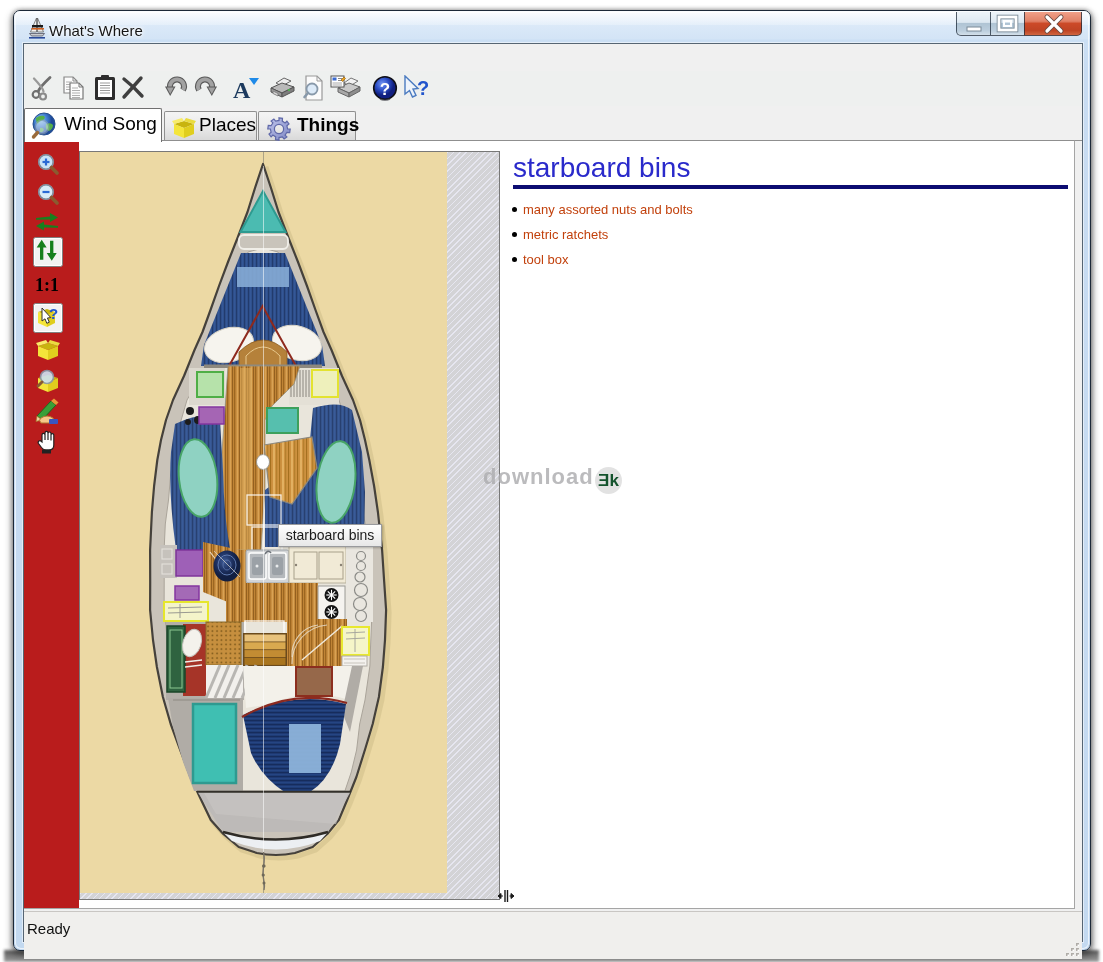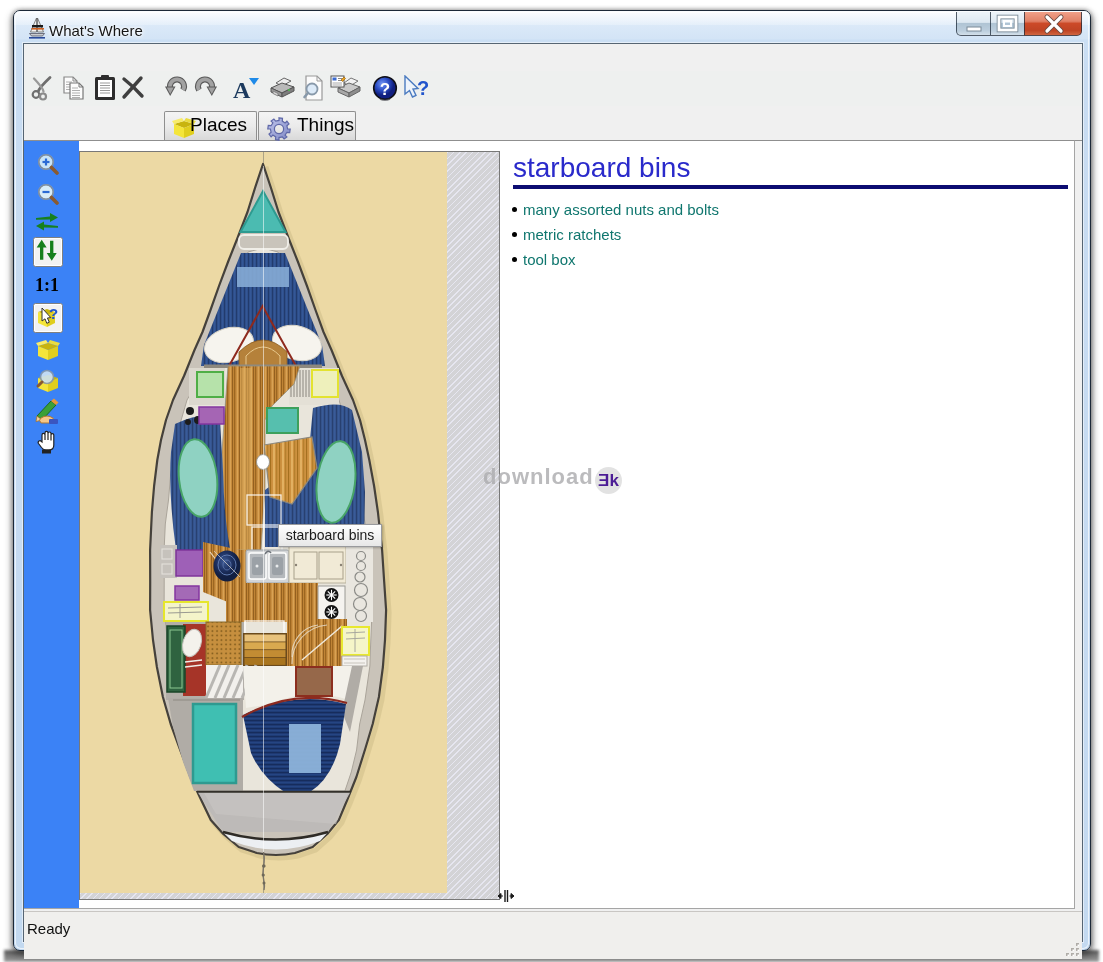--- a/index.html
+++ b/index.html
@@ -53,47 +53,47 @@
 
 #tabrow { position:absolute; left:0; top:62px; width:100%; height:45px; z-index:3; }
 .tab { position:absolute; font-size:19px; color:#000; }
 #tab-active { left:0px; top:2px; width:138px; height:34px; background:#fff;
   border:1px solid #707070; border-bottom:none; border-radius:2px 2px 0 0; z-index:3; }
 #tab-places { left:140px; top:5px; width:93px; height:29px;
   background:linear-gradient(180deg,#f4f4f4 0%,#ebebeb 50%,#d9d9d9 100%);
   border:1px solid #8f8f8f; border-bottom:none; border-radius:2px 2px 0 0; z-index:1; }
 #tab-things { left:234px; top:5px; width:98px; height:29px;
   background:linear-gradient(180deg,#f4f4f4 0%,#ebebeb 50%,#d9d9d9 100%);
-  border:1px solid #8f8f8f; border-bottom:none; border-radius:2px 2px 0 0; z-index:1; }
+  border:1px solid #8f8f8f; border-bottom:none; border-radius:2px 2px 0 0; z-index:1;font-weight:bold; }
 
 #page { position:absolute; left:0px; top:96px; width:1051px; height:769px;
   background:#ffffff; border-top:1px solid #8f8f8f; border-right:1px solid #a5a5a5;
   border-bottom:1px solid #a5a5a5; z-index:2; }
 
-#lstrip { position:absolute; left:0; top:0; width:55px; height:100%; background:#3b82f6; }
+#lstrip { position:absolute; left:0; top:0; width:55px; height:100%; background:#b91c1c; }
 #lstrip .lbtn { position:absolute; left:8px; }
 
 #iview { position:absolute; left:55px; top:10px; width:421px; height:749px;
   border:1px solid #787878; background:#d3d3d3; }
 #iview #hatch { position:absolute; left:0; top:0; width:100%; height:100%;
   background:repeating-linear-gradient(135deg,#e6e6f0 0 1.1px,#d3d3d6 1.1px 4.4px); }
 #boatwrap { position:absolute; left:0; top:0; width:367px; height:741px; }
 
 #rpane { position:absolute; left:482px; top:0px; width:568px; height:767px; background:#fff; }
 #rphead { position:absolute; left:7px; top:11px; font-size:28px; color:#2a2acb; }
 #rprule { position:absolute; left:7px; top:44px; width:555px; height:4px; background:#0c0c72; }
-#rplist { position:absolute; left:7px; top:56px; font-size:15px; color:#0f766e; }
+#rplist { position:absolute; left:7px; top:56px; font-size:13px; color:#c2410c; }
 #rplist div { height:25px; line-height:25px; position:relative; padding-left:10px; }
 #rplist div::before { content:""; position:absolute; left:-1.5px; top:10px; width:5px; height:5px;
   border-radius:50%; background:#000; }
 
 #wmark { position:absolute; left:459px; top:323px; z-index:5; font-weight:bold;
   font-size:22px; color:rgba(172,172,174,.82); letter-spacing:1px; }
 #wmark .c { position:absolute; left:112px; top:3px; width:27px; height:27px; border-radius:50%;
-  background:rgba(219,219,219,.8); color:#4c1d95; font-size:17px; text-align:center;
+  background:rgba(219,219,219,.8); color:#14532d; font-size:17px; text-align:center;
   line-height:27px; letter-spacing:0;}
 
 #tooltip { position:absolute; left:254px; top:383px; width:104px; height:23px;
   background:linear-gradient(180deg,#ffffff,#e7e7e7); border:1px solid #999a9d;
   box-shadow:1px 1px 2px rgba(0,0,0,.25); font-size:14px; color:#1b1b1b;
   text-align:center; line-height:21px; z-index:6; }
 
 #splitcur { position:absolute; left:474px; top:747px; z-index:7; }
 
 #statusbar { position:absolute; left:0px; top:867px; width:1058px; height:48px;
@@ -247,29 +247,47 @@
 <circle cx="13" cy="13" r="11.3" fill="url(#hg)" stroke="#101018" stroke-width="1.6"></circle>
 <path d="M8,24 a11.3 11.3 0 0 0 10,0" fill="none" stroke="#3a3a42" stroke-width="1.5" opacity=".6"></path>
 <text x="13" y="19.5" text-anchor="middle" font-size="17" font-weight="bold" fill="#ffffff">?</text>
           </svg>
           <svg style="left:377px;top:4px" width="28" height="26" viewBox="0 0 28 26">
             <path d="M4,1 L4,19 L8.5,15.5 L11.5,22 L15,20.5 L12,14 L17,13.5 Z" fill="#eef4fb" stroke="#4a7ac0" stroke-width="1.4"></path>
 <text x="16" y="20" font-size="20" font-weight="bold" fill="#2255cc">?</text>
           </svg>
         </div>
       <div id="tabrow">
+        <div class="tab" id="tab-active">
+            <svg width="28" height="28" viewBox="0 0 28 28" style="position:absolute;left:6px;top:3px">
+<defs>
+                <radialGradient id="gg" cx="35%" cy="30%">
+                  <stop offset="0%" stop-color="#8ec4f0"></stop>
+                  <stop offset="60%" stop-color="#3e7cd0"></stop>
+                  <stop offset="100%" stop-color="#1e4a9a"></stop>
+                </radialGradient>
+              </defs>
+<circle cx="13" cy="12" r="11" fill="url(#gg)" stroke="#28508e" stroke-width="1"></circle>
+<path d="M5,6 Q9,3 13,4 Q15,6 12,8 Q8,9 7,12 Q5,11 5,6" fill="#55b04a"></path>
+<path d="M15,12 Q20,10 22,13 Q22,17 18,19 Q14,18 15,12" fill="#55b04a"></path>
+<path d="M9,16 Q12,15 13,18 Q11,21 9,20 Z" fill="#55b04a"></path>
+<circle cx="11" cy="15" r="6.8" fill="#dceaf8" opacity="0.55" stroke="#98a8b8" stroke-width="1.6"></circle>
+<line x1="6.5" y1="20.5" x2="2.5" y2="25" stroke="#9a6a3a" stroke-width="3.4" stroke-linecap="round"></line>
+</svg>
+            <span style="position:absolute;left:39px;top:4px;">Wind Song</span>
+          </div>
         <div class="tab" id="tab-places">
             <svg width="26" height="26" viewBox="0 0 26 26" style="position:absolute;left:6px;top:4px">
 <path d="M3,8 L13,5 L23,8 L13,12 Z" fill="#c8b40e"></path>
 <path d="M3,8 L13,12 L13,22 L3,18 Z" fill="#f4e53a"></path>
 <path d="M13,12 L23,8 L23,18 L13,22 Z" fill="#e0ce1e"></path>
 <path d="M3,8 L1,5 L11,2 L13,5 Z" fill="#f8ec6a"></path>
 <path d="M13,5 L15,2 L25,5 L23,8 Z" fill="#eadc40"></path>
 </svg>
-            <span style="position:absolute;left:25px;top:2px;">Places</span>
+            <span style="position:absolute;left:34px;top:2px;">Places</span>
           </div>
         <div class="tab" id="tab-things">
             <svg width="26" height="26" viewBox="0 0 26 26" style="position:absolute;left:7px;top:4px">
 <defs>
                 <linearGradient id="grg" x1="0" y1="0" x2="1" y2="1">
                   <stop offset="0%" stop-color="#c0c6ec"></stop>
                   <stop offset="100%" stop-color="#7d86c4"></stop>
                 </linearGradient>
               </defs>
 <path d="M13.0,1.8 L16.5,2.3 L16.3,5.1 L19.1,6.9 L20.9,5.1 L23.0,7.9 L20.9,9.7 L21.6,13.0 L24.2,13.0 L23.7,16.5 L20.9,16.3 L19.1,19.1 L20.9,20.9 L18.1,23.0 L16.3,20.9 L13.0,21.6 L13.0,24.2 L9.5,23.7 L9.7,20.9 L6.9,19.1 L5.1,20.9 L3.0,18.1 L5.1,16.3 L4.4,13.0 L1.8,13.0 L2.3,9.5 L5.1,9.7 L6.9,6.9 L5.1,5.1 L7.9,3.0 L9.7,5.1 L13.0,4.4 Z M17.6,13 A4.6,4.6 0 1 0 8.4,13 A4.6,4.6 0 1 0 17.6,13 Z" fill="url(#grg)" stroke="#5f68a8" stroke-width="1.2" fill-rule="evenodd"></path>

